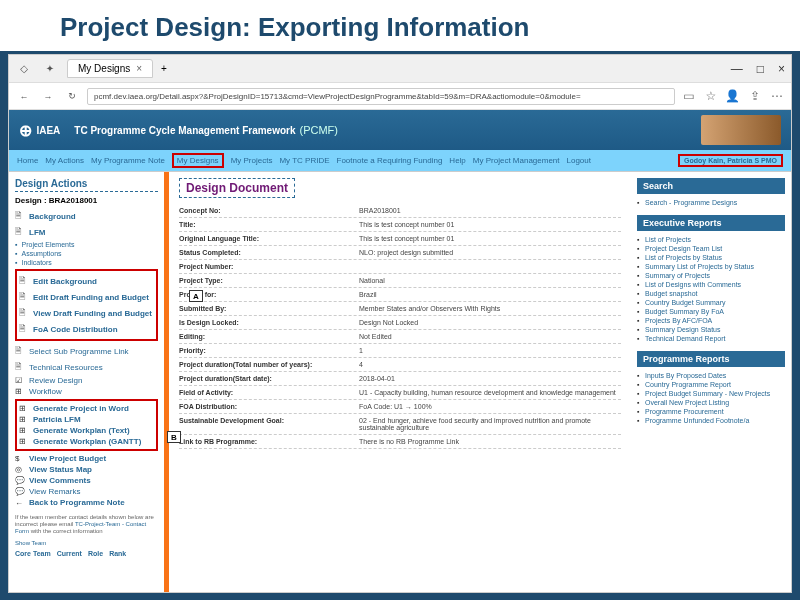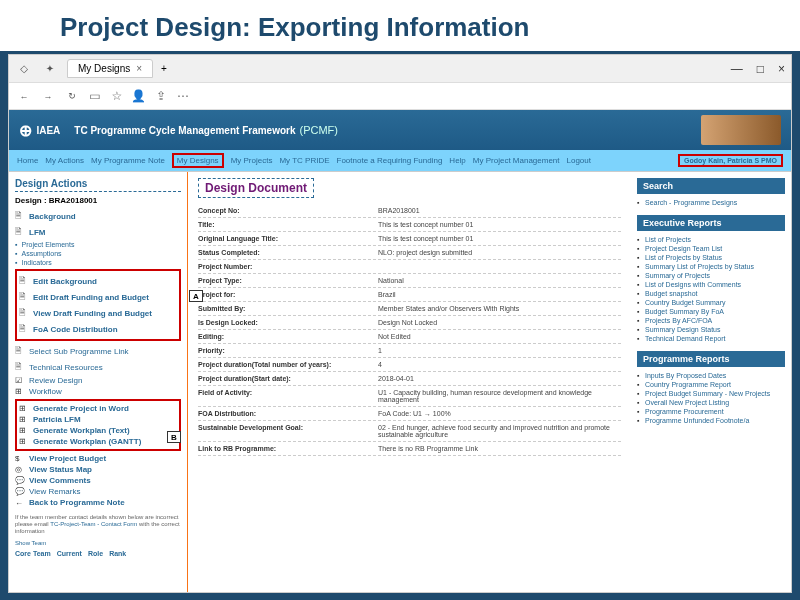--- a/index.html
+++ b/index.html
@@ -18,21 +18,21 @@
   .banner-logo { font-size: 10px; font-weight: bold; display: flex; align-items: center; gap: 4px; }
   .banner-logo::before { content: '⊕'; font-size: 16px; }
   .banner-title { margin-left: 14px; font-size: 10px; font-weight: bold; }
   .banner-sub { font-size: 11px; color: #cfe; margin-left: 4px; }
   .banner-img { margin-left: auto; width: 80px; height: 30px; background: linear-gradient(90deg,#d4a373,#8b5a2b); border-radius: 2px; }
   .main-nav { background: #7dd3fc; border-bottom: 1px solid #ccc; padding: 3px 8px; font-size: 8px; color: #2a6a96; display: flex; gap: 7px; align-items: center; }
   .main-nav span { cursor: pointer; white-space: nowrap; }
   .nav-highlight1 { border: 2px solid #c00; padding: 1px 3px; }
   .user-box { margin-left: auto; border: 2px solid #c00; padding: 1px 4px; font-size: 7px; font-weight: bold; }
   .content { display: flex; background: #fff; height: 420px; overflow: hidden; }
-  .left-col { width: 179px; padding: 6px; border-right: 1px solid #f97316; font-size: 8px; }
+  .left-col { width: 160px; padding: 6px; border-right: 5px solid #f97316; font-size: 8px; }
   .section-head { color: #2a6a96; font-weight: bold; font-size: 10px; border-bottom: 1px dashed #2a6a96; padding-bottom: 2px; margin-bottom: 4px; }
   .design-id { font-weight: bold; font-size: 8px; margin-bottom: 3px; }
   .action-list { list-style: none; }
   .action-list li { display: flex; align-items: center; gap: 4px; padding: 1px 0; color: #2a6a96; }
   .action-list li .icon { width: 10px; color: #333; font-size: 8px; }
   .bold { font-weight: bold; }
   .sub-item { padding-left: 16px; color: #2a6a96; font-size: 7px; }
   .red-box-a { border: 2px solid #c00; padding: 2px; margin: 2px 0; }
   .red-box-b { border: 2px solid #c00; padding: 2px; margin: 2px 0; }
   .marker { background: #fff; border: 1px solid #333; display: inline-block; width: 14px; height: 12px; text-align: center; font-size: 8px; font-weight: bold; line-height: 12px; }
@@ -70,20 +70,21 @@
     <div class="win-controls">
       <span>—</span>
       <span>□</span>
       <span>×</span>
     </div>
   </div>
   <div class="addr-bar">
     <span class="nav-btn">←</span>
     <span class="nav-btn">→</span>
     <span class="nav-btn">↻</span>
+    <div class="url-box">pcmf.dev.iaea.org/Detail.aspx?&amp;ProjDesignID=15713&amp;cmd=ViewProjectDesignProgramme&amp;tabId=59&amp;m=DRA&amp;actiomodule=0&amp;module=</div>
     <span class="addr-icon">▭</span>
     <span class="addr-icon">☆</span>
     <span class="addr-icon">👤</span>
     <span class="addr-icon">⇪</span>
     <span class="addr-icon">⋯</span>
   </div>
 
   <div class="banner">
     <span class="banner-logo">IAEA</span>
     <span class="banner-title">TC Programme Cycle Management Framework</span>

